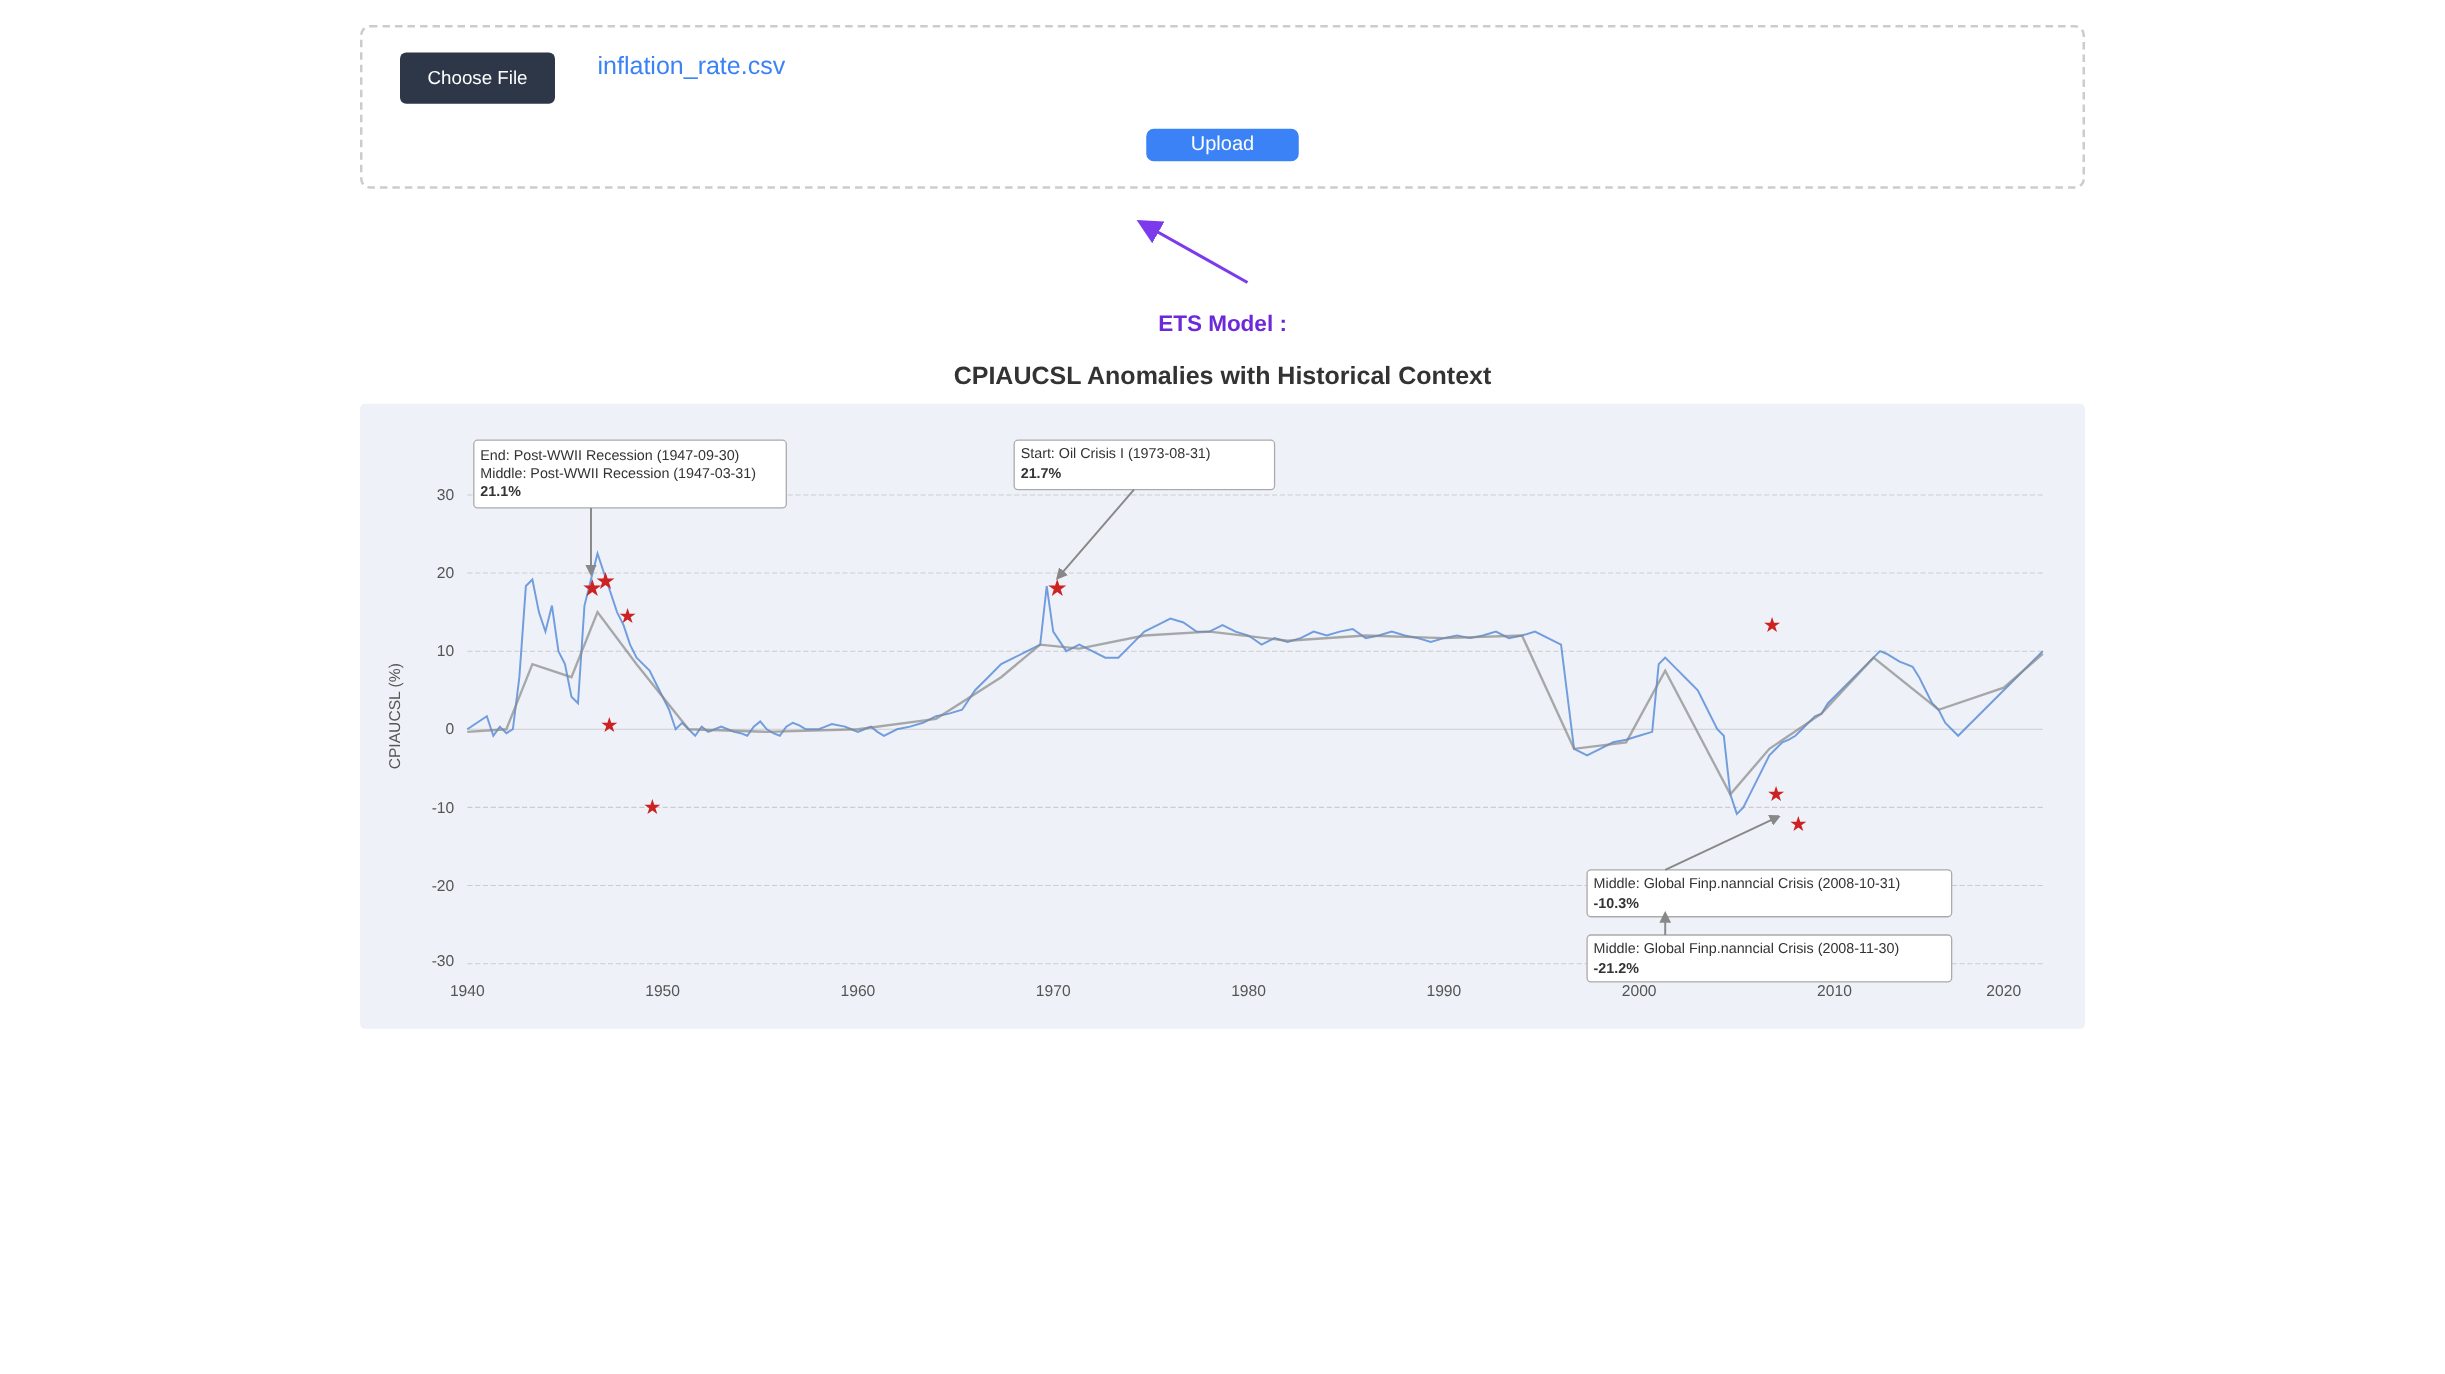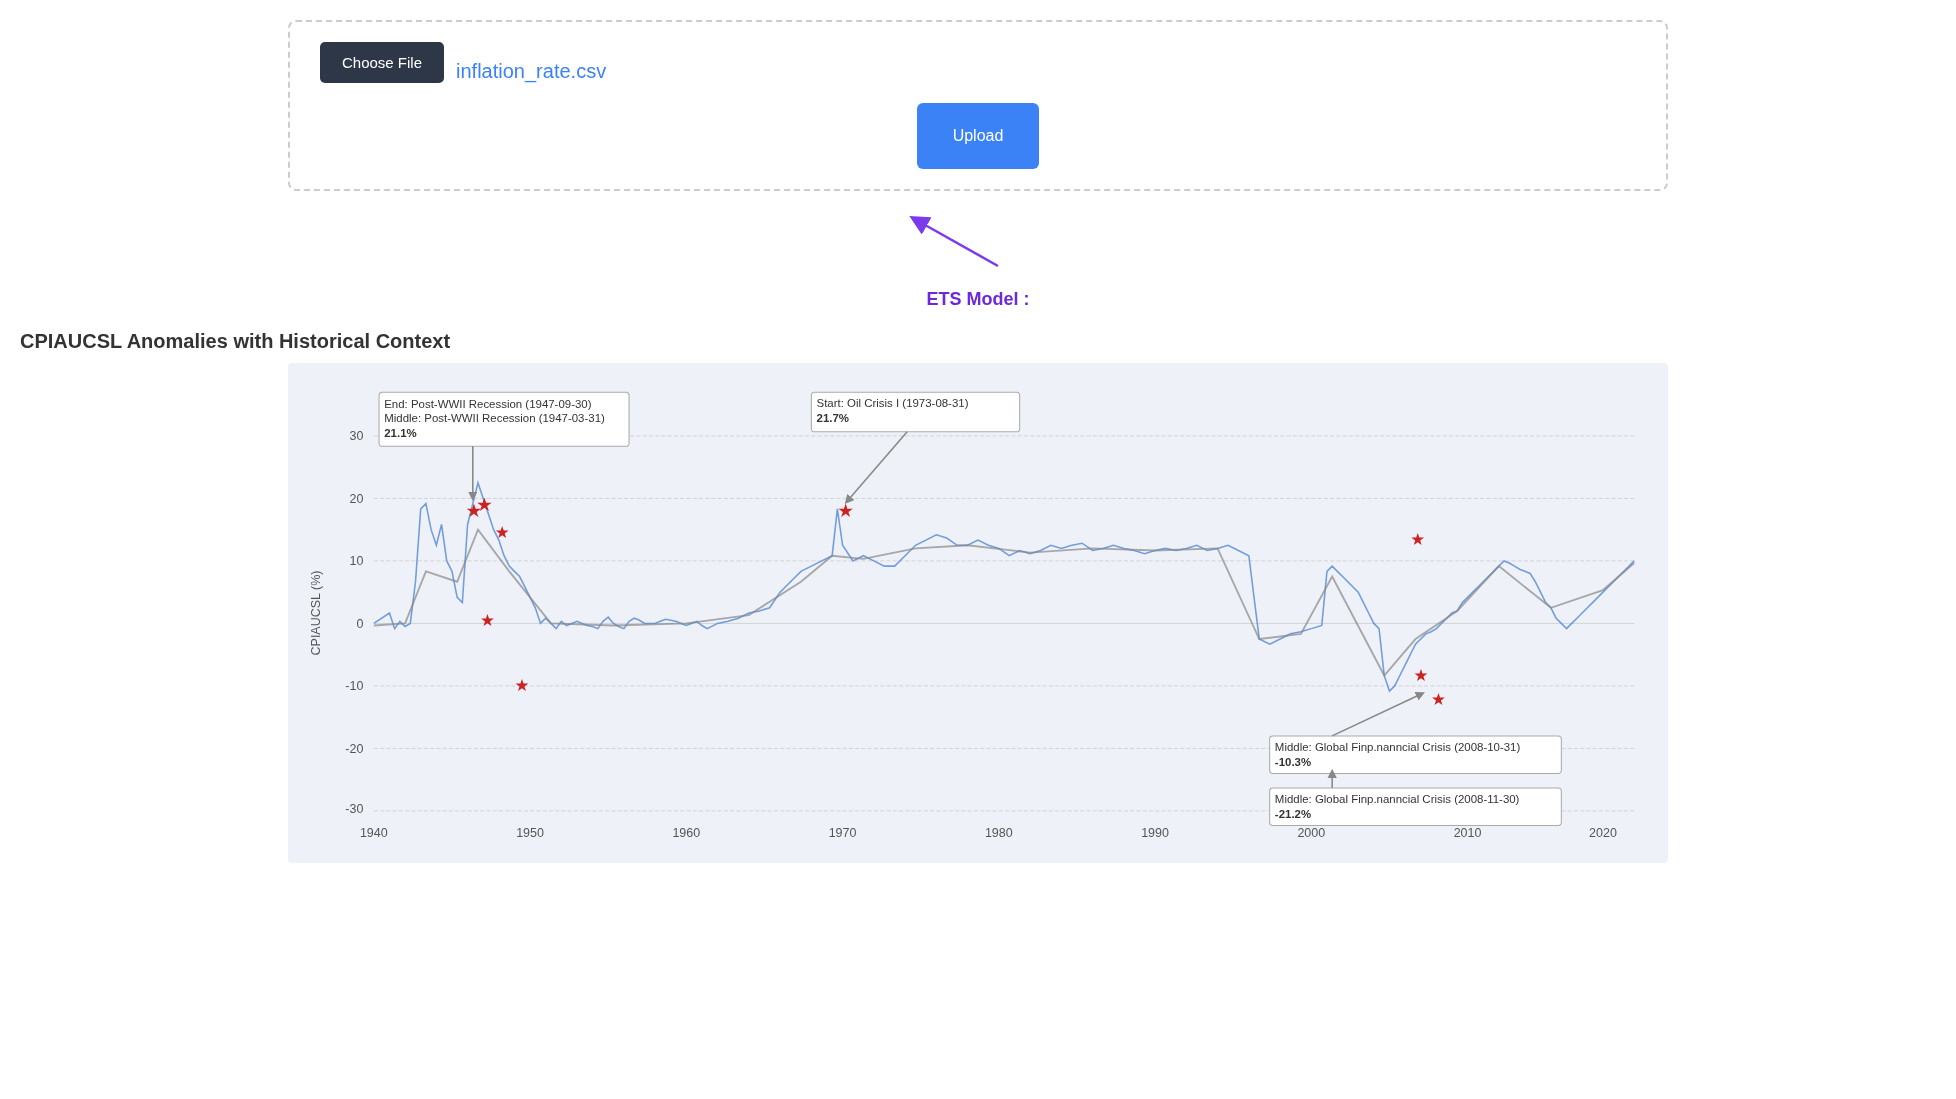--- a/index.html
+++ b/index.html
@@ -19,22 +19,22 @@
       margin-right: auto;
     }
     .upload-title {
       text-align: center;
       font-size: 18px;
       color: #555;
       margin-bottom: 18px;
     }
     .file-row {
       display: flex;
-      align-items: flex-end;
-      gap: 12px;
+      align-items: flex-start;
+      gap: 34px;
       margin-bottom: 20px;
     }
     .choose-file-btn {
       background: #2d3748;
       color: #fff;
       border: none;
       padding: 12px 22px;
       font-size: 15px;
       border-radius: 5px;
       cursor: pointer;
@@ -46,33 +46,34 @@
     .upload-btn-row {
       display: flex;
       justify-content: center;
       position: relative;
       margin-top: 10px;
     }
     .upload-btn {
       background: #3b82f6;
       color: #fff;
       border: none;
-      padding: 24px 36px;
+      padding: 4px 36px;
       font-size: 16px;
       border-radius: 6px;
       cursor: pointer;
     }
     .ets-section {
       text-align: center;
       font-size: 18px;
       font-weight: bold;
       margin: 18px 0 10px 0;
       color: #6d28d9;
     }
     .chart-title {
+      text-align: center;
       font-size: 20px;
       font-weight: bold;
       margin: 20px 0 10px 0;
       color: #333;
     }
     .chart-area {
       max-width: 1380px;
       margin: 0 auto;
       position: relative;
     }

